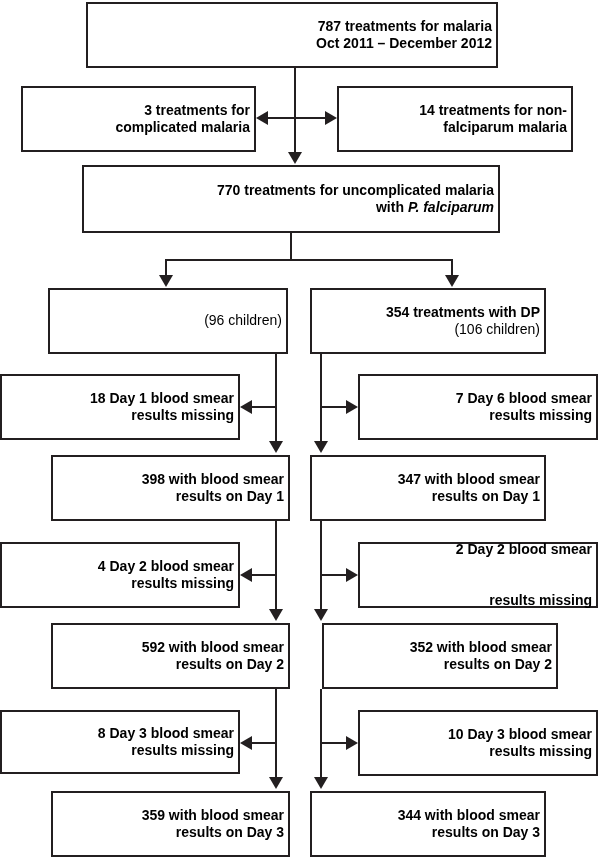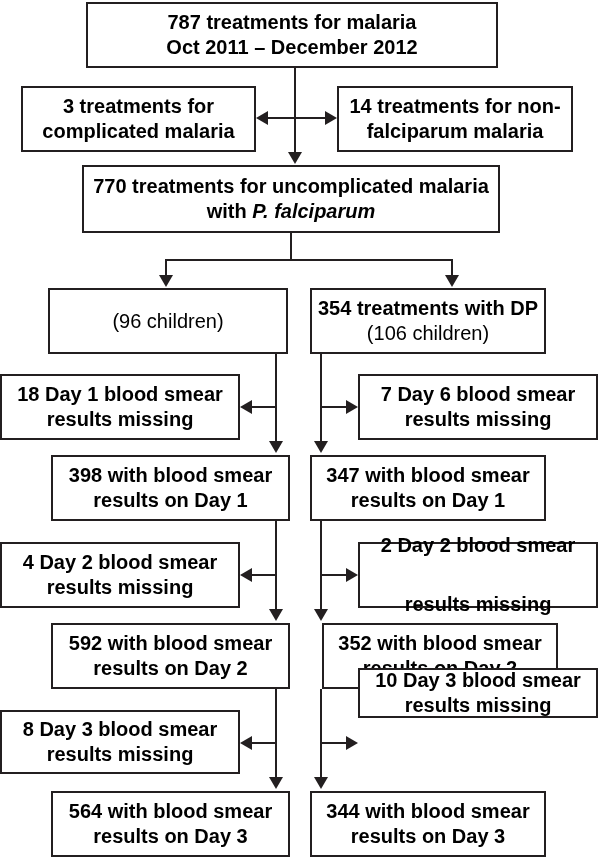--- a/index.html
+++ b/index.html
@@ -15,26 +15,26 @@
     font-family: "Liberation Sans", sans-serif;
     overflow: hidden;
   }
   .box {
     position: absolute;
     box-sizing: border-box;
     border: 2px solid #231f20;
     background: #ffffff;
     display: flex;
     flex-direction: column;
-    align-items: center;
+    align-items: flex-end;
     justify-content: center;
     text-align: center;
     color: #000000;
     font-weight: bold;
-    font-size: 20px;
+    font-size: 14px;
     line-height: 1.25;
     padding: 5px 4px;
     z-index: 3;
   }
   .box .line2.light {
     font-weight: normal;
   }
   .box .ital {
     font-style: italic;
   }
@@ -194,27 +194,27 @@
   <div class="vline" style="left:320px; top:689px; height:96px;"></div>
   <div class="arrow-down" style="left:314px; top:777px;"></div>
   <div class="hline" style="left:322px; top:742px; width:24px;"></div>
   <div class="arrow-right" style="left:346px; top:736px;"></div>
 
   <div class="box" style="left:0px; top:710px; width:240px; height:64px;">
     <span class="line1">8 Day 3 blood smear</span>
     <span class="line2">results missing</span>
   </div>
 
-  <div class="box" style="left:358px; top:668px; width:240px; height:50px;">
+  <div class="box" style="left:358px; top:710px; width:240px; height:66px;">
     <span class="line1">10 Day 3 blood smear</span>
     <span class="line2">results missing</span>
   </div>
 
   <div class="box" style="left:51px; top:791px; width:239px; height:66px;">
-    <span class="line1">564 with blood smear</span>
+    <span class="line1">359 with blood smear</span>
     <span class="line2">results on Day 3</span>
   </div>
 
   <div class="box" style="left:310px; top:791px; width:236px; height:66px;">
     <span class="line1">344 with blood smear</span>
     <span class="line2">results on Day 3</span>
   </div>
 
 </div>
 

